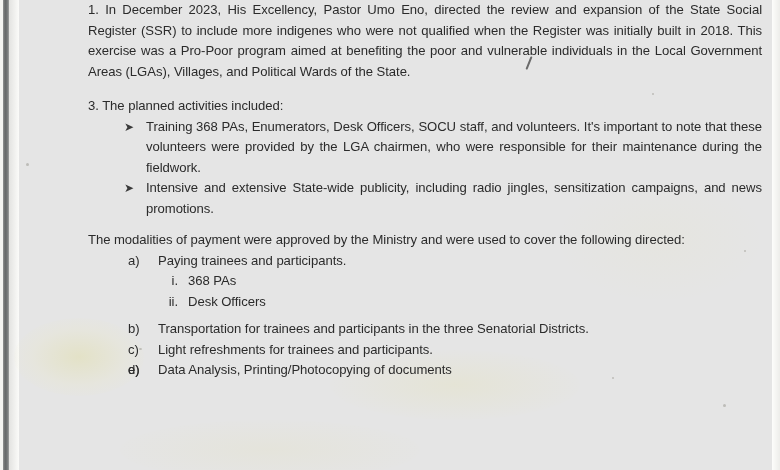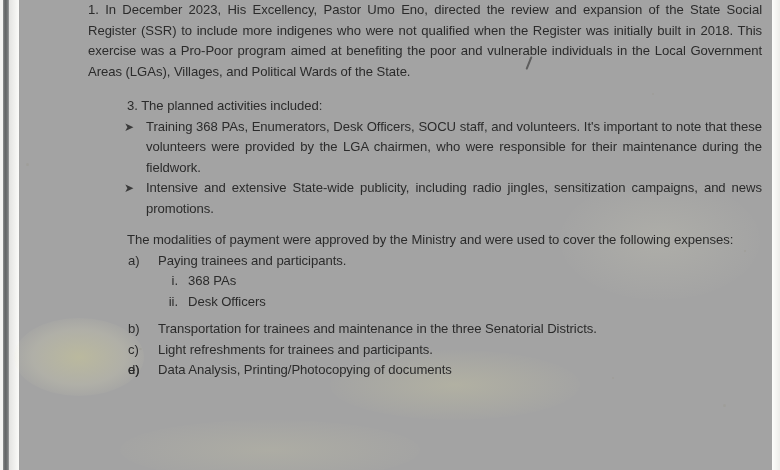--- a/index.html
+++ b/index.html
@@ -7,21 +7,21 @@
     margin: 0;
     padding: 0;
     background: #ffffff;
   }
 
   #page {
     position: relative;
     width: 780px;
     height: 470px;
     overflow: hidden;
-    background: #a3a3a3;
+    background: #e5e5e5;
     font-family: "Liberation Sans", sans-serif;
     color: #2b2b2b;
   }
 
   
   .scan-edge-dark {
     position: absolute;
     left: 3px;
     top: 0;
     width: 6px;
@@ -105,21 +105,21 @@
     font-size: 13.1px;
     line-height: 20.5px;
     letter-spacing: -0.05px;
   }
 
   p.para {
     margin: 0;
     text-align: justify;
     text-justify: inter-word;
   }
-  p.para.nojust { text-align: left; margin-left: 39px; }
+  p.para.nojust { text-align: left; }
 
   .gap-sm { height: 7px; }
   .gap-md { height: 11px; }
 
   
   ul.arrow-list {
     list-style: none;
     margin: 0;
     padding: 0 0 0 36px;
   }
@@ -216,21 +216,21 @@
         <span>Training 368 PAs, Enumerators, Desk Officers, SOCU staff, and volunteers. It's important to note that these volunteers were provided by the LGA chairmen, who were responsible for their maintenance during the fieldwork.</span>
       </li>
       <li>
         <span class="bullet">➤</span>
         <span> Intensive and extensive State-wide publicity, including radio jingles, sensitization campaigns, and news promotions.</span>
       </li>
     </ul>
 
     <div class="gap-md"></div>
 
-    <p class="para nojust">The modalities of payment were approved by the Ministry and were used to cover the following expenses:</p>
+    <p class="para nojust">The modalities of payment were approved by the Ministry and were used to cover the following directed:</p>
 
     <ul class="alpha-list">
       <li>
         <span class="marker">a)</span>
         <span>Paying trainees and participants.</span>
       </li>
     </ul>
 
     <ul class="roman-list">
       <li>
@@ -241,21 +241,21 @@
         <span class="marker">ii.</span>
         <span>Desk Officers</span>
       </li>
     </ul>
 
     <div class="gap-sm"></div>
 
     <ul class="alpha-list">
       <li>
         <span class="marker">b)</span>
-        <span>Transportation for trainees and maintenance in the three Senatorial Districts.</span>
+        <span>Transportation for trainees and participants in the three Senatorial Districts.</span>
       </li>
       <li>
         <span class="marker">c)</span>
         <span>Light refreshments for trainees and participants.</span>
       </li>
       <li>
         <span class="marker">d)</span>
       </li>
       <li>
         <span class="marker">e)</span>

